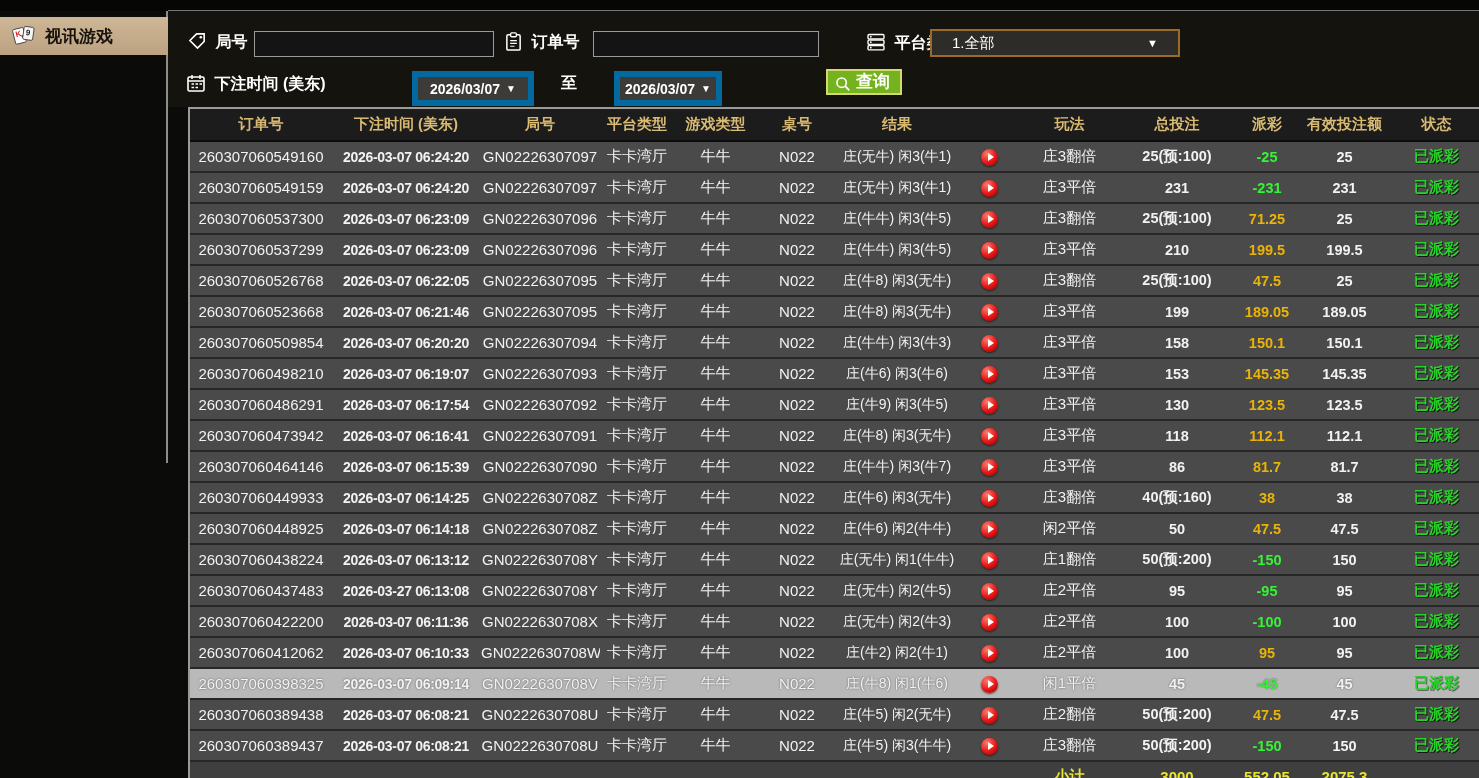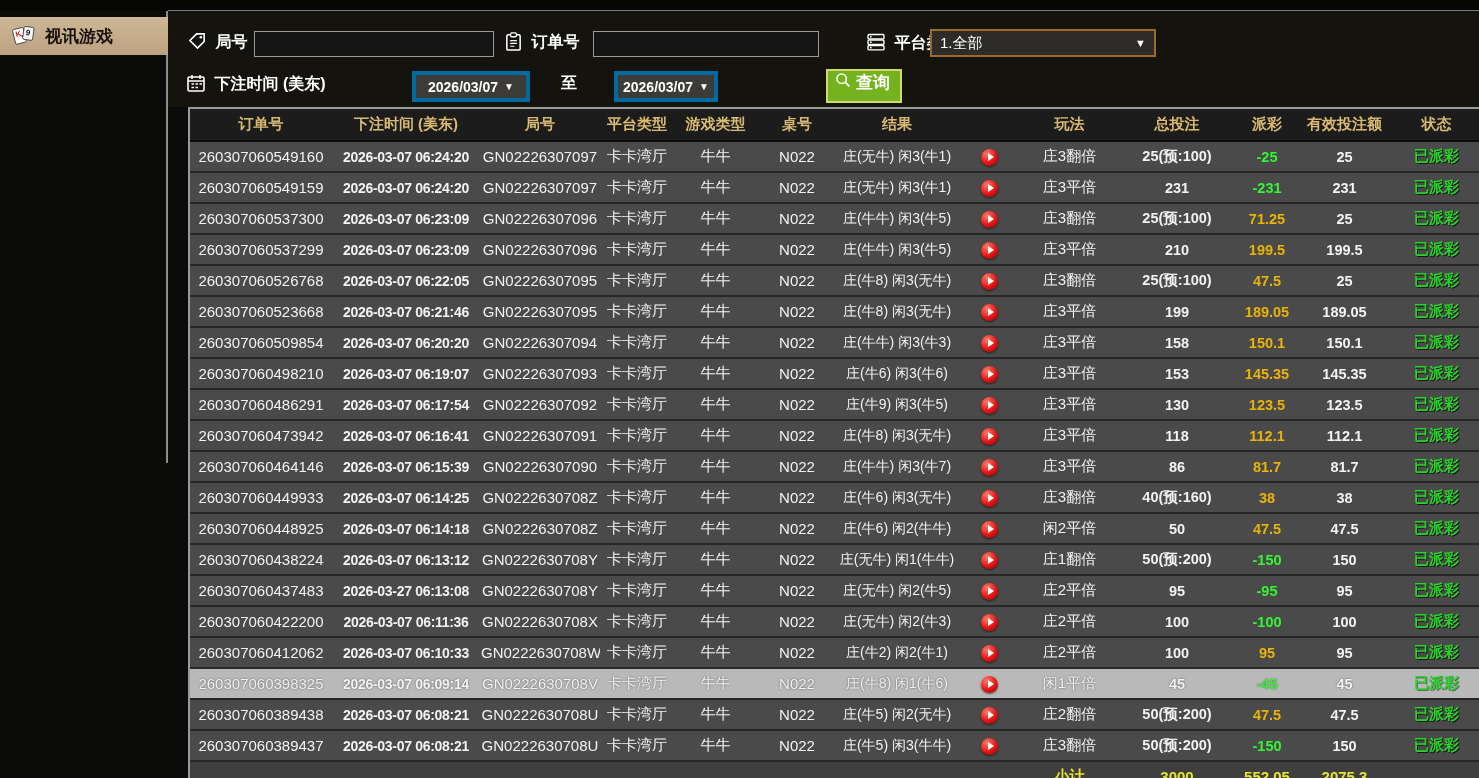--- a/index.html
+++ b/index.html
@@ -35,30 +35,30 @@
   .filterbar{position:absolute;left:168px;top:11px;width:1311px;height:96px;background:#15130d;}
   .flabel{color:#fff;font-weight:bold;font-size:16px;white-space:nowrap;}
   .ficon{vertical-align:-4px;margin-right:4px;}
   .abs{position:absolute;}
   .txtinput{
     background:#141414;border:1px solid #9b9b9b;height:24px;color:#eee;
     font-size:14px;padding:0 6px;box-sizing:content-box;outline:none;
   }
   .selectbox{
     background:#2e2c28;border:2px solid #9a6a28;height:24px;display:flex;align-items:center;
-    color:#fff;font-size:15px;padding:0 8px;cursor:pointer;justify-content:space-between;
+    color:#fff;font-size:15px;padding:0 20px;cursor:pointer;justify-content:space-between;
   }
   .selectbox .car{font-size:11px;color:#fff;margin-left:8px;}
   .datebox{
-    background:#3d3b38;border:4px solid #0369a1;height:23px;display:flex;align-items:center;justify-content:center;
+    background:#3d3b38;border:6px solid #0369a1;height:23px;display:flex;align-items:center;justify-content:center;
     color:#fff;font-size:14px;font-weight:bold;cursor:pointer;gap:6px;
   }
   .datebox .car{font-size:10px;}
   .searchbtn{
-    background:#74b31d;border:2px solid #d3d970;height:34px;display:flex;align-items:flex-start;
+    background:#74b31d;border:2px solid #d3d970;height:26px;display:flex;align-items:flex-end;
     color:#fff;font-size:17px;font-weight:bold;cursor:pointer;padding:0 10px 0 6px;gap:4px;
   }
 
   
   .remn{position:absolute;color:rgba(209,176,95,0.20);font-weight:bold;pointer-events:none;}
   .remn-box{position:absolute;border:1px solid rgba(255,255,255,0.05);color:rgba(255,255,255,0.08);
     font-size:15px;display:flex;align-items:center;justify-content:center;pointer-events:none;}
 
   
   .gridwrap{

